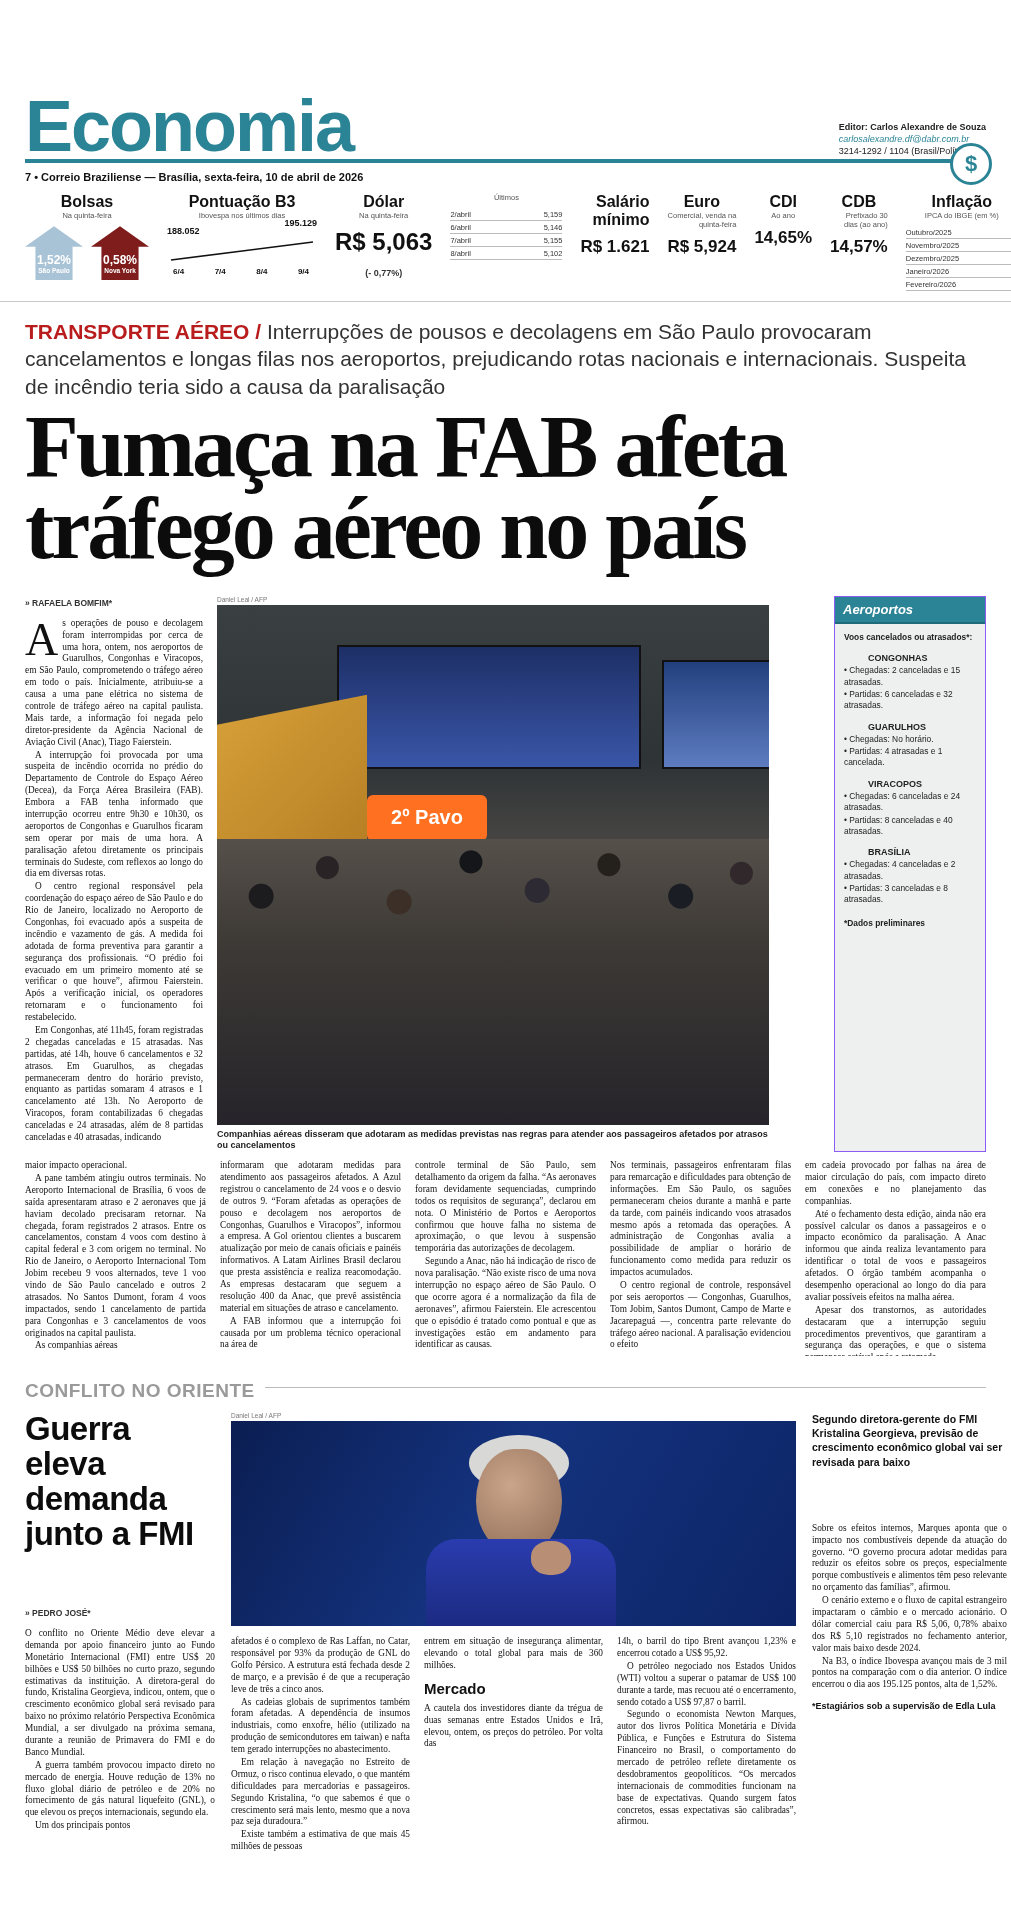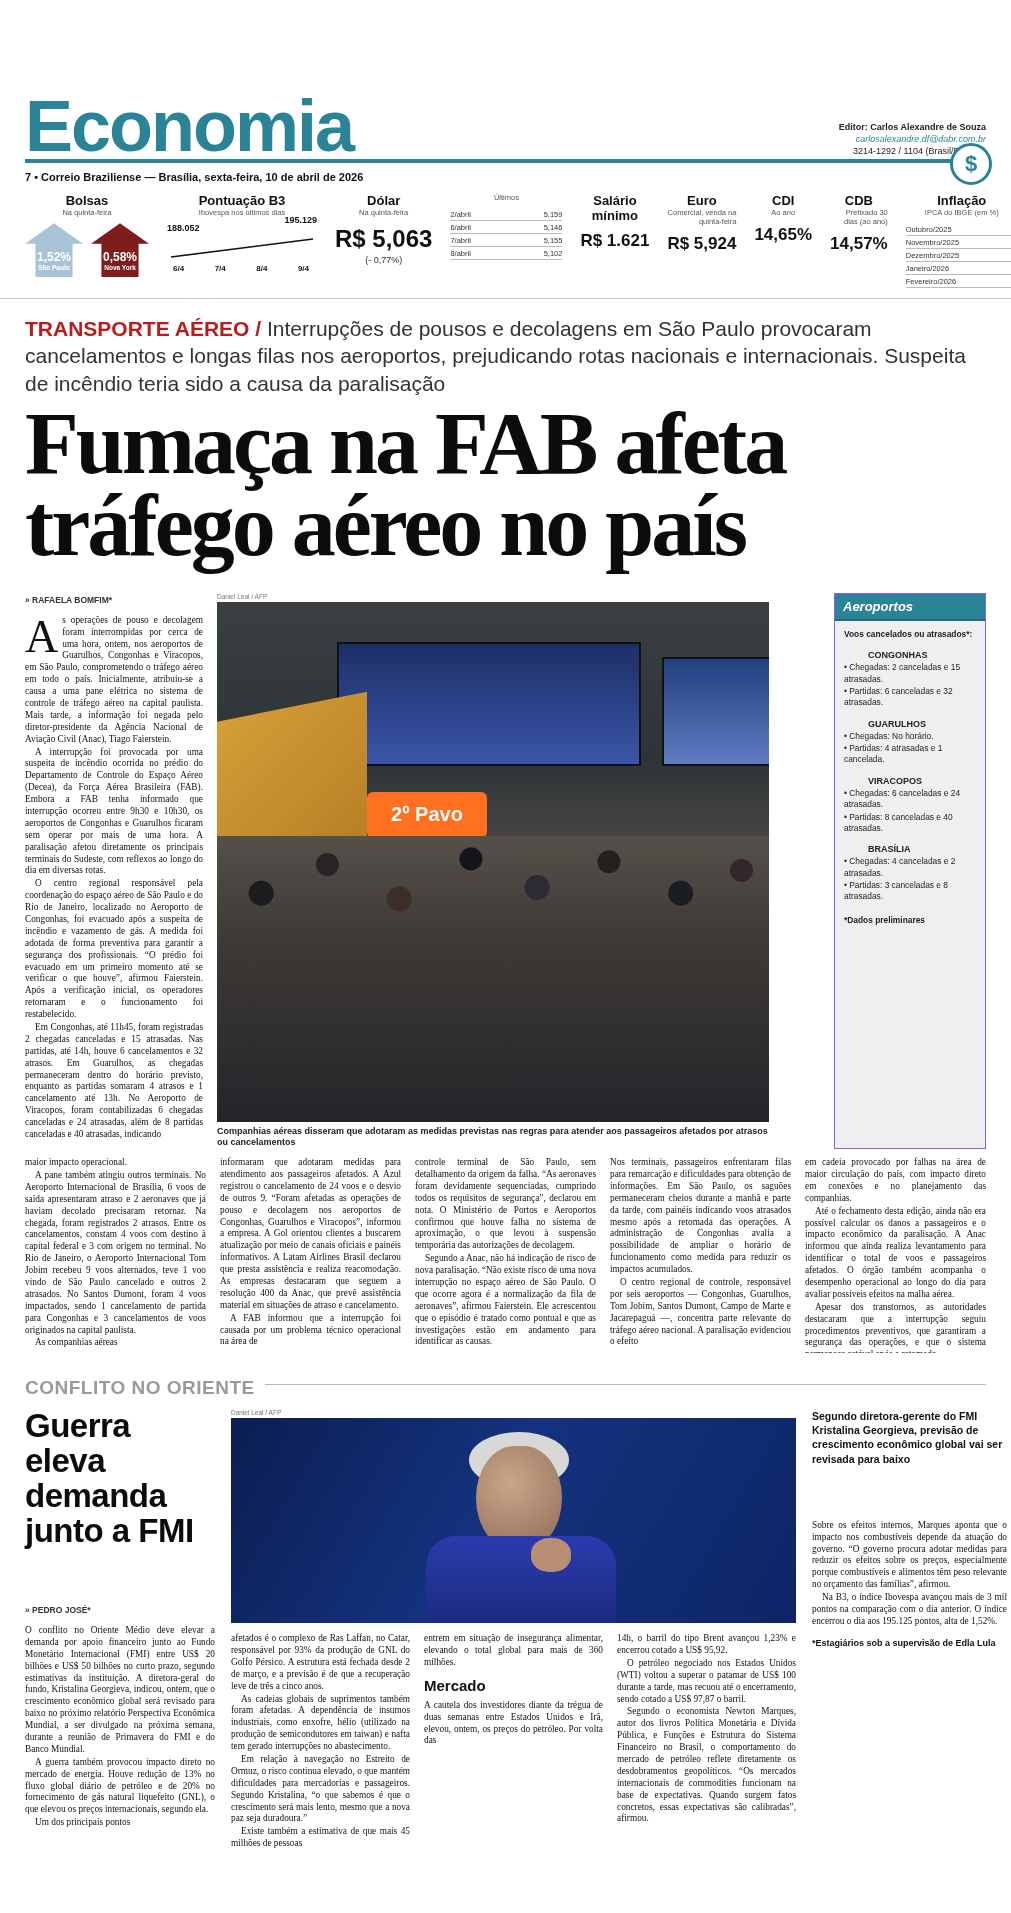--- a/index.html
+++ b/index.html
@@ -2,50 +2,50 @@
 <html lang="pt-BR"><head>
 <meta charset="utf-8">
 <style>
   html,body{margin:0;padding:0;background:#e9e9e9;}
   .page{width:1011px;height:1913px;background:#fff;position:relative;overflow:hidden;
         font-family:"Liberation Serif",serif;color:#111;margin:0 auto;}
   
   .masthead{display:flex;justify-content:space-between;align-items:flex-end;padding:96px 25px 0 25px;}
   .logo{font-family:"Liberation Sans",sans-serif;font-weight:bold;font-size:72px;line-height:.85;
         color:#2b8496;letter-spacing:-2px;}
-  .editorbox{text-align:right;font-family:"Liberation Sans",sans-serif;font-size:9px;color:#222;line-height:1.35;}
+  .editorbox{font-family:"Liberation Sans",sans-serif;font-size:9px;color:#222;line-height:1.35;}
   .editorbox .ed-name{font-weight:bold;}
   .editorbox .ed-mail{font-style:italic;color:#2b8496;}
   .tealrule{height:4px;background:#2b8496;margin:2px 25px 0 25px;position:relative;}
   .dollarbadge{position:absolute;right:-6px;top:-16px;width:36px;height:36px;border:3px solid #2b8496;
         border-radius:50%;background:#fff;color:#2b8496;font-family:"Liberation Sans",sans-serif;
         font-weight:bold;font-size:22px;display:flex;align-items:center;justify-content:center;}
   .dateline{font-family:"Liberation Sans",sans-serif;font-size:11px;padding:8px 25px 6px 25px;color:#111;}
   .dateline b{font-weight:bold;}
   
   .market{display:flex;gap:18px;padding:4px 25px 10px 25px;border-bottom:1px solid #c9c9c9;
           font-family:"Liberation Sans",sans-serif;align-items:flex-start;}
-  .mk-label{font-weight:bold;font-size:13px;text-align:center;}
+  .mk-label{font-weight:bold;font-size:16px;text-align:right;}
   .mk-sub{font-size:7.5px;color:#555;text-align:right;line-height:1.2;}
   .mk-block{display:flex;flex-direction:column;align-items:center;}
   .arrows{display:flex;gap:8px;margin-top:6px;}
   .arrowup{width:58px;height:48px;display:flex;flex-direction:column;align-items:center;justify-content:flex-end;
            color:#fff;font-weight:bold;clip-path:polygon(50% 0,100% 38%,82% 38%,82% 100%,18% 100%,18% 38%,0 38%);
            padding-bottom:6px;}
   .arrowup .pct{font-size:12px;} .arrowup .city{font-size:6.5px;}
   .a-sp{background:#a9c3d6;} .a-ny{background:#7f1d1d;}
   .b3chart{position:relative;width:150px;height:52px;margin-top:4px;}
   .b3chart svg{position:absolute;left:0;top:10px;}
   .b3v1{position:absolute;left:0;top:2px;font-weight:bold;font-size:9px;}
   .b3v2{position:absolute;right:0;top:-6px;font-weight:bold;font-size:9px;}
   .b3ticks{position:absolute;bottom:0;left:0;right:2px;display:flex;justify-content:space-between;
            font-weight:bold;font-size:8px;padding:0 6px;}
   .bigval{font-weight:bold;font-size:24px;margin-top:8px;white-space:nowrap;}
   .bigval.mid{font-size:17px;}
-  .mk-pct{font-size:9px;color:#333;text-align:right;margin-top:2px;}
+  .mk-pct{font-size:9px;color:#333;text-align:right;margin-top:12px;font-weight:bold;}
   .minitable{width:112px;font-size:7.5px;color:#333;margin-top:6px;}
   .minitable .mrow{display:flex;justify-content:space-between;border-bottom:1px solid #bbb;padding:1.5px 0;}
   
   .kicker{padding:16px 25px 0 25px;font-family:"Liberation Sans",sans-serif;font-size:21px;line-height:1.3;color:#333;}
   .kicker b{color:#b91c1c;font-weight:bold;}
   .headline{padding:6px 25px 0 25px;font-family:"Liberation Serif",serif;font-weight:bold;
             font-size:88px;line-height:.93;letter-spacing:-3px;color:#0c0c0c;}
   
   .s1top{display:flex;gap:14px;padding:26px 25px 0 25px;}
   .col-narrow{width:178px;flex:none;}
@@ -359,18 +359,19 @@
           <p class="body first">14h, o barril do tipo Brent avançou 1,23% e encerrou cotado a US$ 95,92.</p>
           <p class="body">O petróleo negociado nos Estados Unidos (WTI) voltou a superar o patamar de US$ 100 durante a tarde, mas recuou até o encerramento, sendo cotado a US$ 97,87 o barril.</p>
           <p class="body">Segundo o economista Newton Marques, autor dos livros Política Monetária e Dívida Pública, e Funções e Estrutura do Sistema Financeiro no Brasil, o comportamento do mercado de petróleo reflete diretamente os desdobramentos geopolíticos. “Os mercados internacionais de commodities funcionam na base de expectativas. Quando surgem fatos concretos, essas expectativas são calibradas”, afirmou.</p>
         </div>
       </div>
     </div>
 
     <div class="s2right">
       <div class="cap2">Segundo diretora-gerente do FMI Kristalina Georgieva, previsão de crescimento econômico global vai ser revisada para baixo</div>
       <p class="body first">Sobre os efeitos internos, Marques aponta que o impacto nos combustíveis depende da atuação do governo. “O governo procura adotar medidas para reduzir os efeitos sobre os preços, especialmente porque combustíveis e alimentos têm peso relevante no orçamento das famílias”, afirmou.</p>
+      <p class="body">O cenário externo e o fluxo de capital estrangeiro impactaram o câmbio e o mercado acionário. O dólar comercial caiu para R$ 5,06, 0,78% abaixo dos R$ 5,10 registrados no fechamento anterior, valor mais baixo desde 2024.</p>
       <p class="body">Na B3, o índice Ibovespa avançou mais de 3 mil pontos na comparação com o dia anterior. O índice encerrou o dia aos 195.125 pontos, alta de 1,52%.</p>
       <div class="footnote">*Estagiários sob a supervisão de Edla Lula</div>
     </div>
   </div>
 
 </div>
 
 </body></html>

